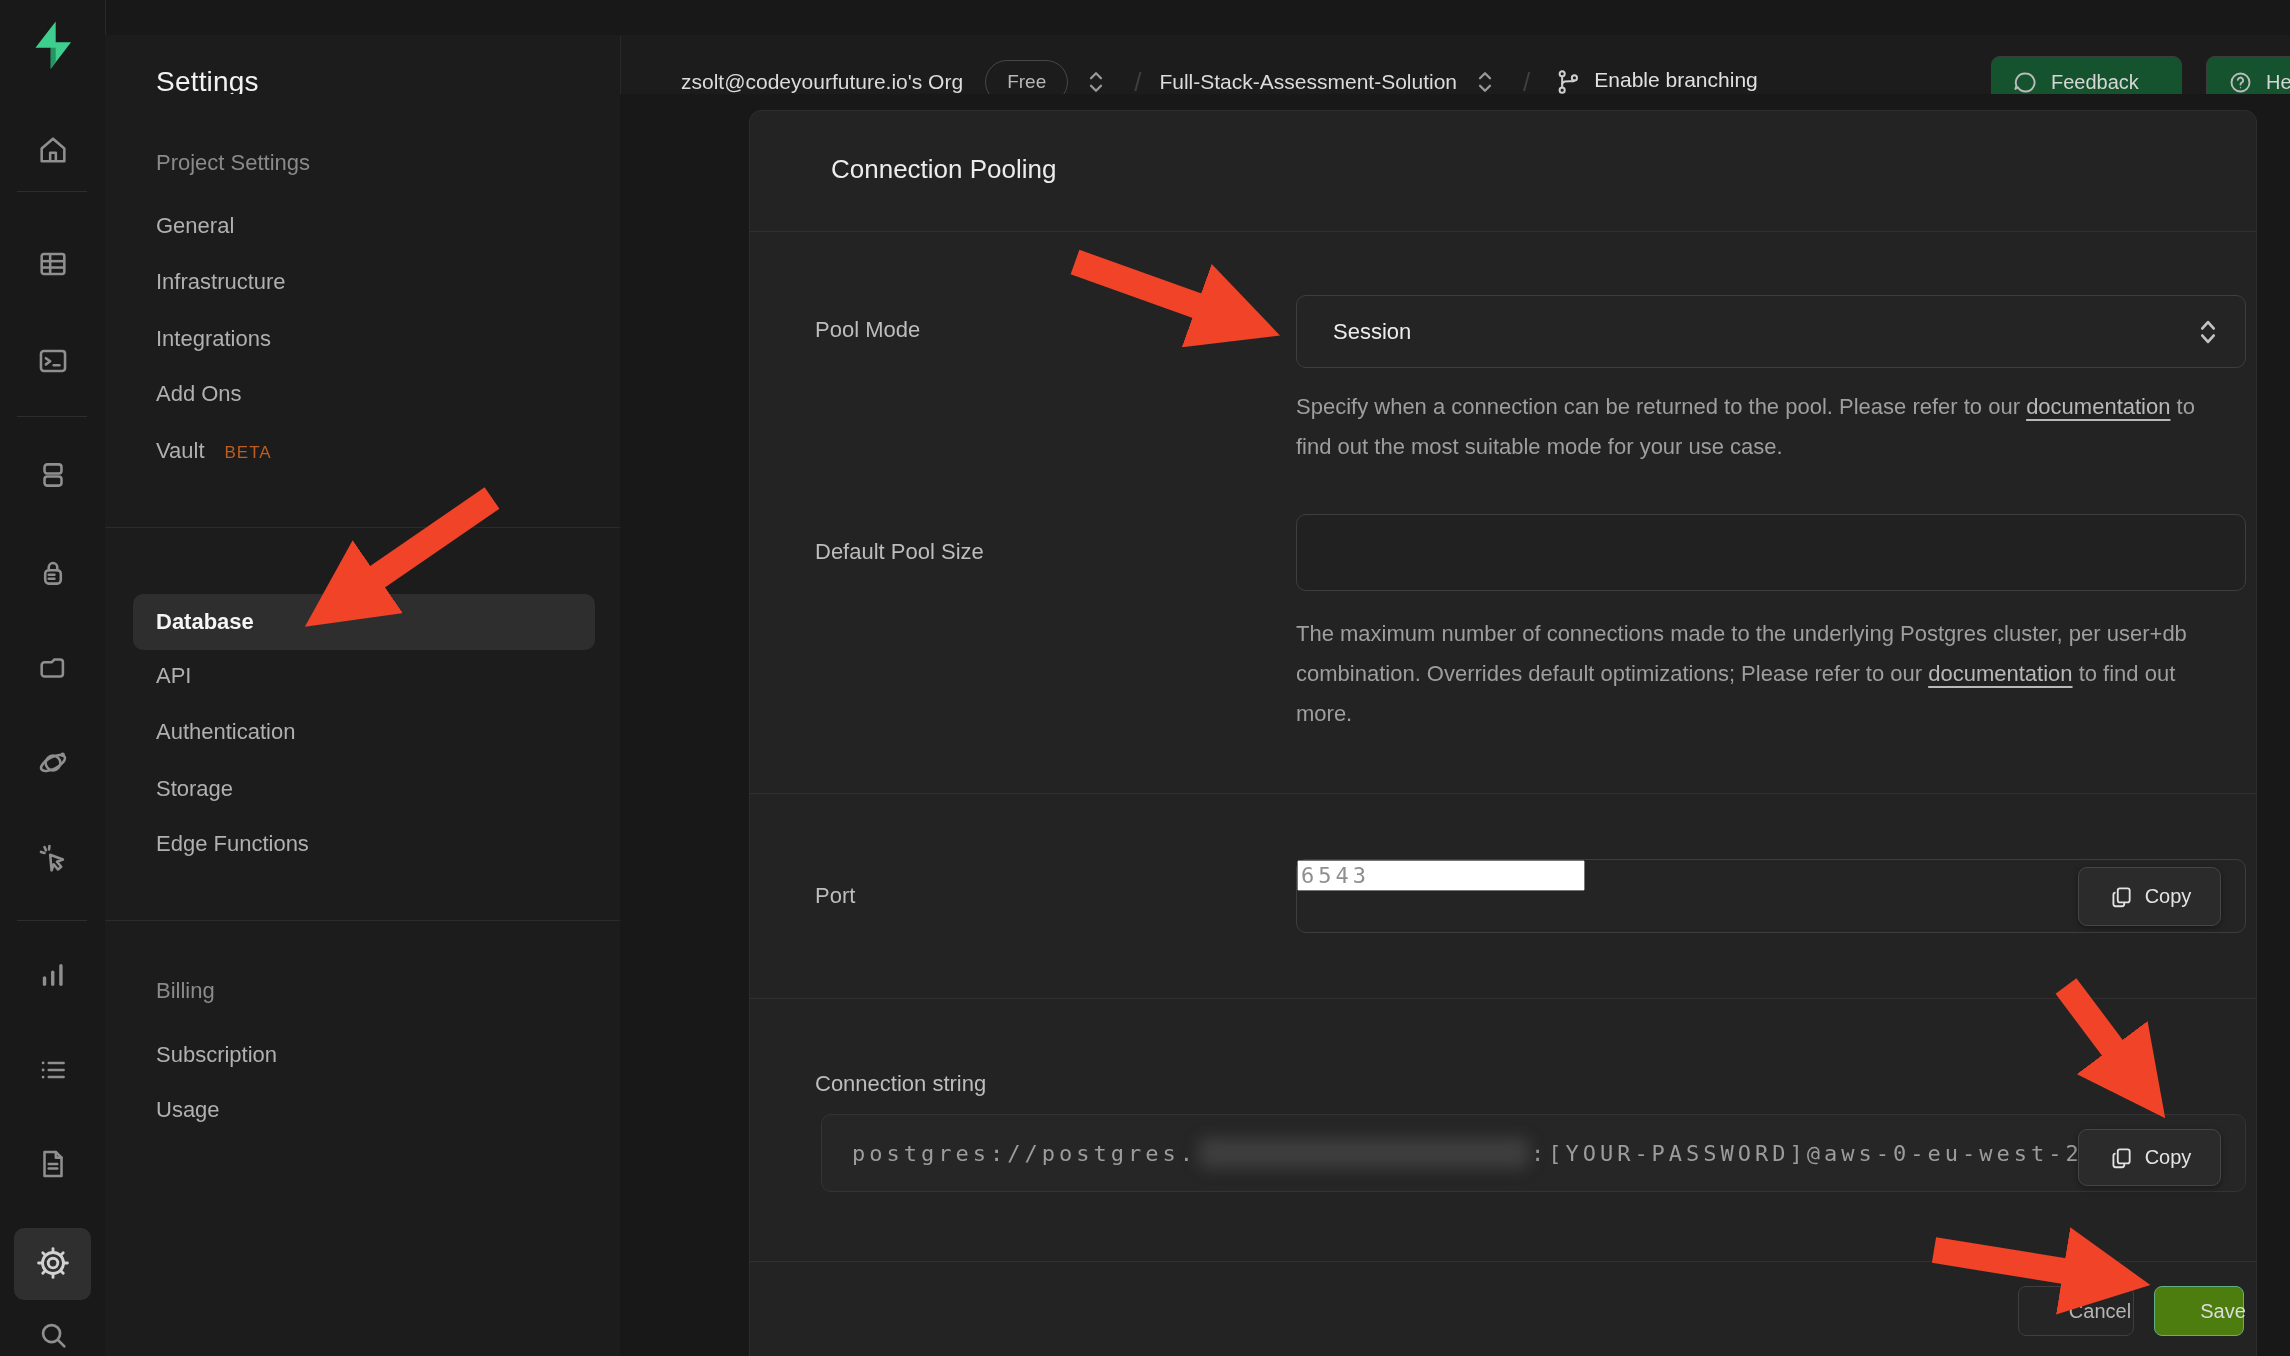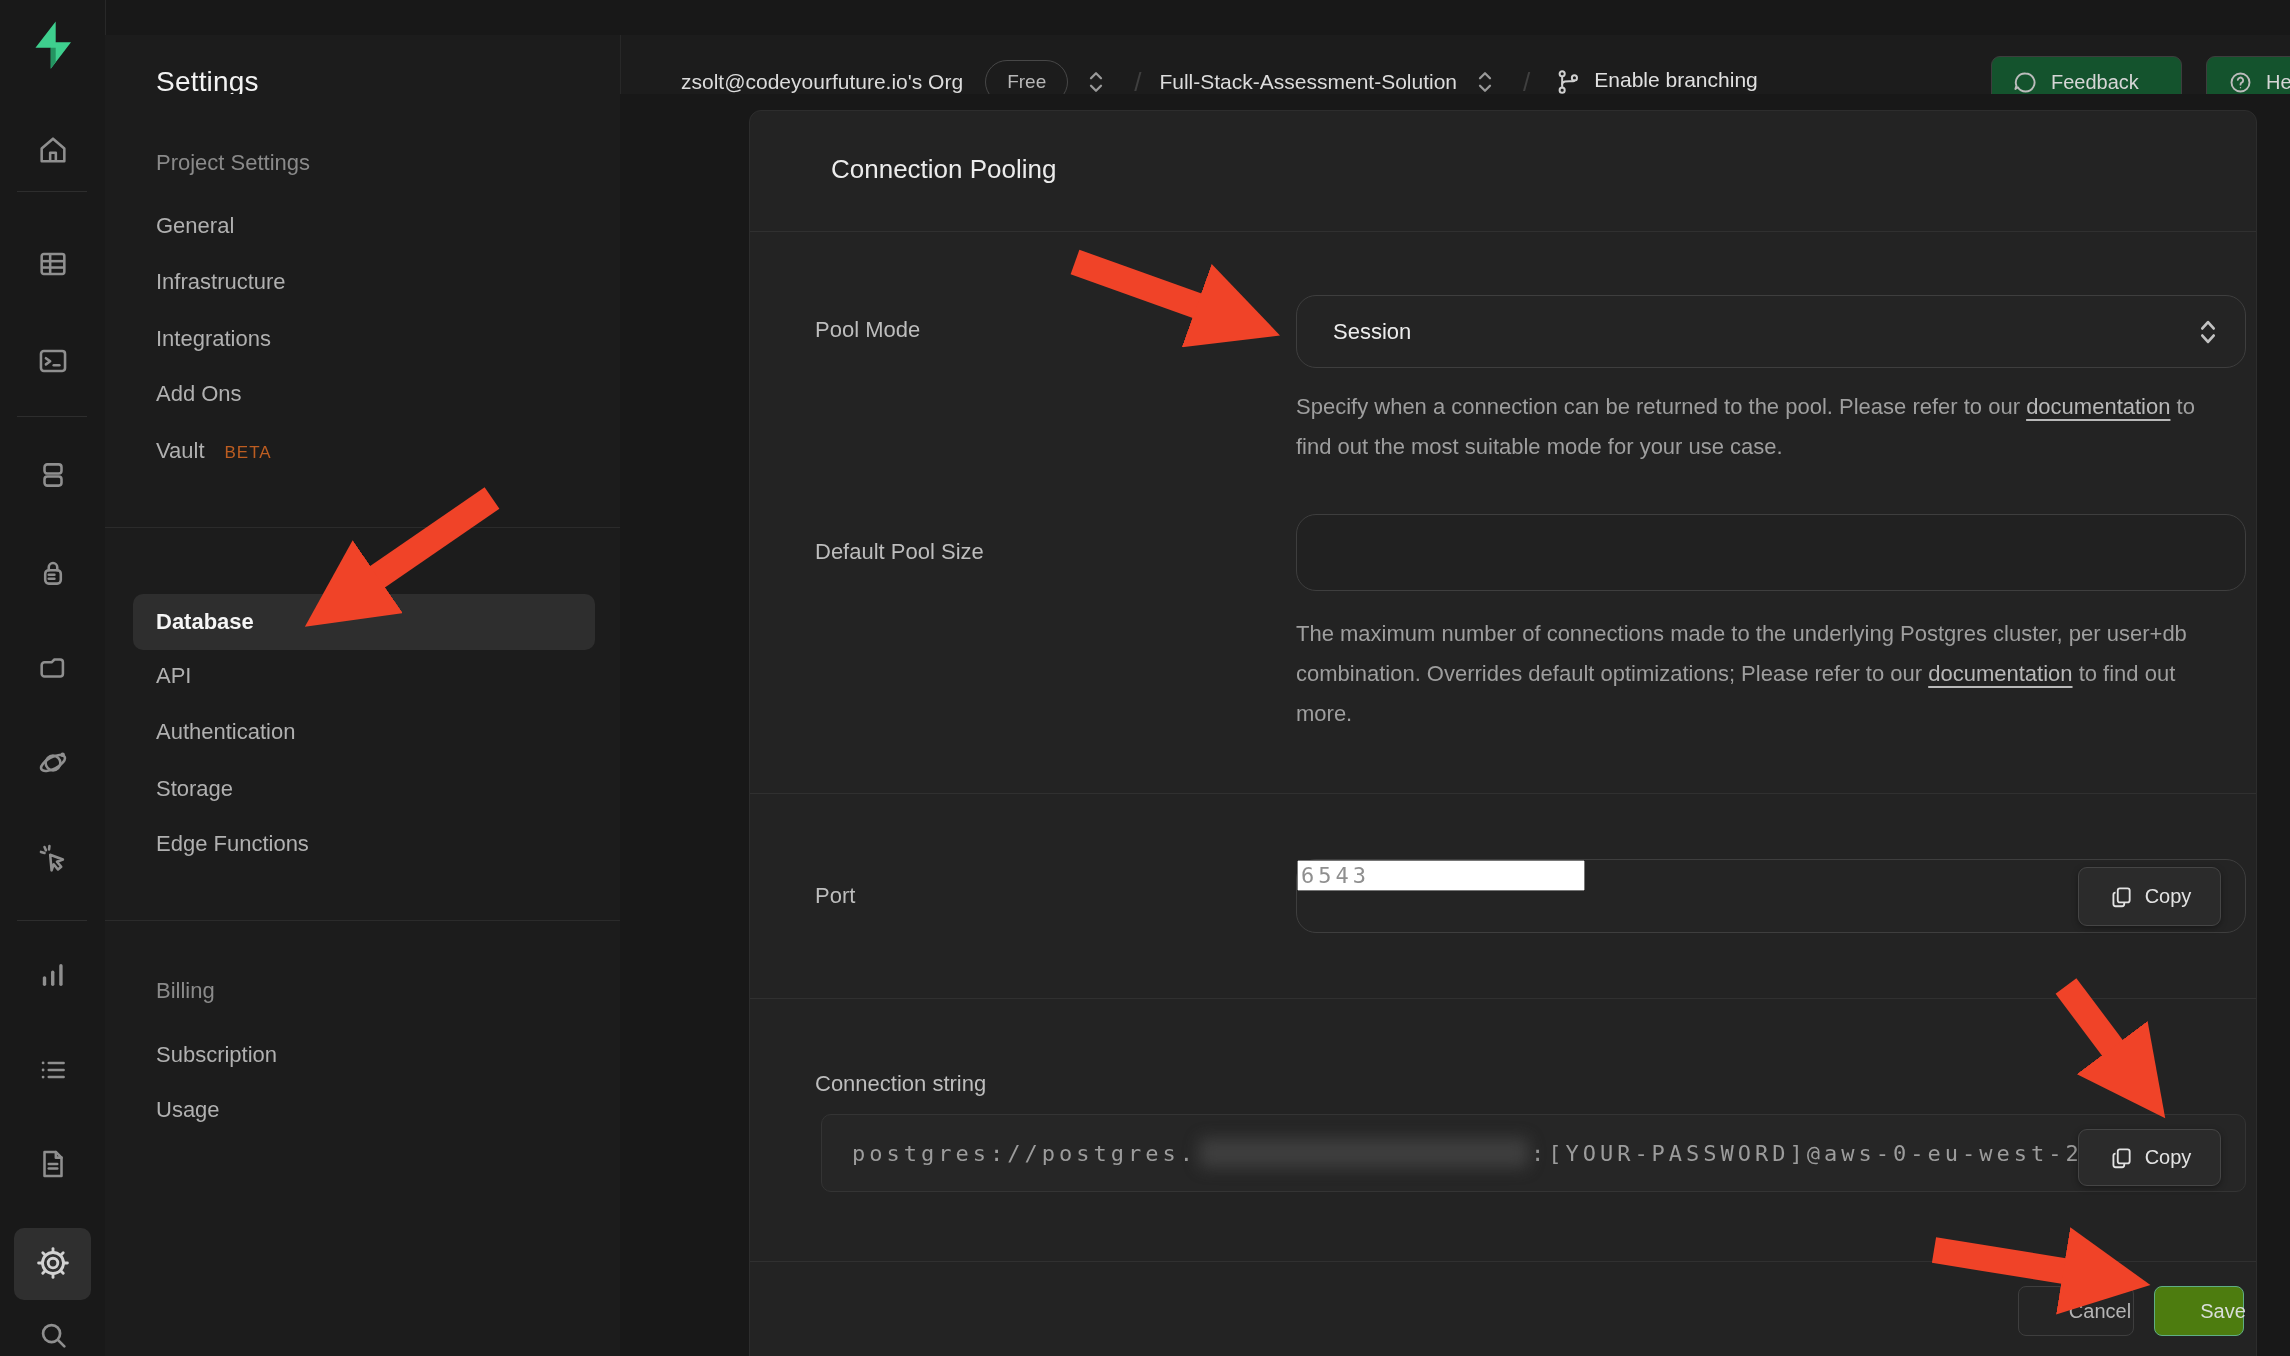--- a/index.html
+++ b/index.html
@@ -37,21 +37,21 @@
   .s-hl{position:absolute;left:28px;top:500px;width:462px;height:56px;background:#2e2e2e;border-radius:10px;}
   .beta{font-size:17px;color:#bd5d21;letter-spacing:1px;margin-left:20px;font-weight:400;}
 
   
   .content{position:absolute;left:620px;top:94px;width:1670px;height:1262px;background:#181818;}
   .card{position:absolute;left:129px;top:16px;width:1508px;height:1256px;background:#232323;
         border:1px solid #2d2d2d;border-radius:12px 12px 0 0;box-sizing:border-box;}
   .card-title{position:absolute;left:49px;top:40px;font-size:26px;line-height:36px;color:#ececec;margin-left:32px;}
   .c-div{position:absolute;left:0;width:1506px;height:1px;background:#303030;}
   .f-label{position:absolute;left:65px;font-size:22px;line-height:28px;color:#bdbdbd;}
-  .ctl{position:absolute;left:546px;width:950px;box-sizing:border-box;border:1px solid #3e3e3e;border-radius:20px;background:#242424;}
+  .ctl{position:absolute;left:546px;width:950px;box-sizing:border-box;border:1px solid #3e3e3e;border-radius:10px;background:#242424;}
   .select{height:73px;display:flex;align-items:center;cursor:pointer;}
   .select .val{margin-left:36px;font-size:22px;color:#ececec;flex:1;}
   .select .chev{margin-right:24px;display:flex;align-items:center;}
   .desc{position:absolute;left:546px;width:915px;font-size:22px;line-height:40px;color:#9e9e9e;}
   .desc .link{text-decoration:underline;text-underline-offset:5px;color:#b9b9b9;cursor:pointer;}
   .input{height:77px;background:#212121;}
   .input input{width:100%;height:100%;background:transparent;border:0;outline:none;color:#e8e8e8;font-size:22px;padding:0 34px;box-sizing:border-box;font-family:"Liberation Sans",sans-serif;}
   .mono-input{height:74px;background:#242424;}
   .mono-input input{font-family:"DejaVu Sans Mono",monospace;font-size:22px;letter-spacing:4px;color:#8f8f8f;}
   .copy-btn{position:absolute;left:1328px;width:143px;display:flex;align-items:center;justify-content:center;gap:11px;

